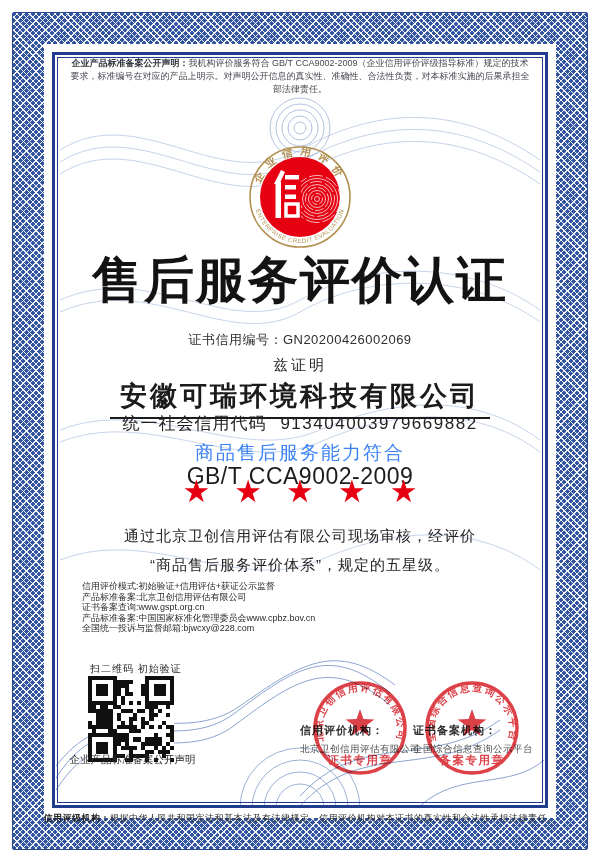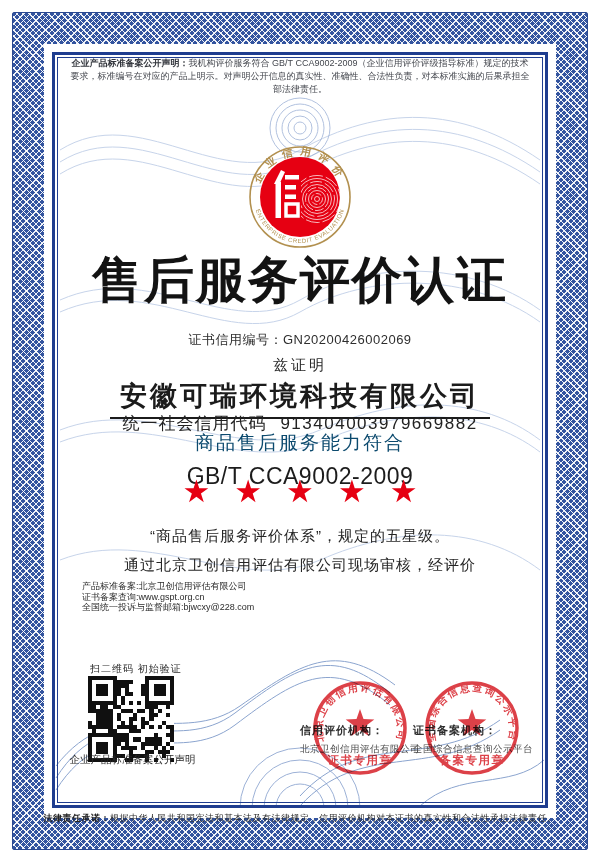--- a/index.html
+++ b/index.html
@@ -28,21 +28,21 @@
   .seal{left:240px;top:137px;}
   .title{top:247px;font-family:"DejaVu Serif","Liberation Serif",serif;font-weight:900;
          font-size:50px;letter-spacing:2px;color:#131313;}
   .certno{top:331px;font-size:13px;color:#2e2e2e;letter-spacing:.5px;}
   .attest{top:356px;font-size:15px;letter-spacing:3px;color:#2a2a2a;}
   .company-wrap{top:378px;}
   .company{display:inline-block;font-size:27px;letter-spacing:3px;font-weight:600;color:#1b1b1b;
            border-bottom:2px solid #1b1b1b;padding:0 10px 3px;}
   .creditcode{top:412px;font-size:17px;color:#222;letter-spacing:1px;}
   .creditcode .code{margin-left:14px;letter-spacing:1.5px;}
-  .capability{top:430px;font-size:19px;letter-spacing:2px;color:#0c4a6e;}
+  .capability{top:440px;font-size:19px;letter-spacing:2px;color:#3b82f6;}
   .standard{top:463px;font-size:23px;letter-spacing:.5px;color:#1c1c1c;}
   .stars{top:476px;display:flex;justify-content:center;gap:24px;font-size:31px;color:#e60012;line-height:1;}
   .paragraph{top:521px;font-size:15px;line-height:29px;letter-spacing:1px;color:#242424;}
   .details{top:581px;left:82px;font-size:9px;line-height:10.6px;color:#2b2b2b;text-align:left;}
   .qr-caption{top:662px;left:90px;font-size:10px;color:#2b2b2b;letter-spacing:1px;}
   .qr{left:88px;top:676px;width:86px;height:86px;display:grid;background:#fff;}
   .qr>div{background:#101010;}
   .qr-caption2{top:753px;left:55px;width:155px;text-align:center;font-size:10.5px;color:#2b2b2b;}
   .org-label{font-size:11px;font-weight:bold;color:#2d2d2d;letter-spacing:1px;}
   .org-name{font-size:9.5px;color:#4a4a4a;letter-spacing:.5px;}
@@ -150,27 +150,29 @@
 
 <div class="abs ctr stars">
     <span>★</span>
     <span>★</span>
     <span>★</span>
     <span>★</span>
     <span>★</span>
   </div>
 
 <div class="abs ctr paragraph">
+  <div>通过北京卫创信用评估有限公司现场审核，经评价</div>
   <div>“商品售后服务评价体系”，规定的五星级。</div>
-  <div>通过北京卫创信用评估有限公司现场审核，经评价</div>
 </div>
 
 <div class="abs details">
+    <div>信用评价模式:初始验证+信用评估+获证公示监督</div>
     <div>产品标准备案:北京卫创信用评估有限公司</div>
     <div>证书备案查询:www.gspt.org.cn</div>
+    <div>产品标准备案:中国国家标准化管理委员会www.cpbz.bov.cn</div>
     <div>全国统一投诉与监督邮箱:bjwcxy@228.com</div>
   </div>
 
 <div class="abs qr-caption">扫二维码 初始验证</div>
 <div class="abs qr" style="grid-template-columns: repeat(21, 1fr); grid-template-rows: repeat(21, 1fr);">
     <div style="grid-area: 1 / 1;"></div>
     <div style="grid-area: 1 / 2;"></div>
     <div style="grid-area: 1 / 3;"></div>
     <div style="grid-area: 1 / 4;"></div>
     <div style="grid-area: 1 / 5;"></div>
@@ -437,13 +439,13 @@
       <path id="stampArcR" d="M 16,68 A 38,38 0 1 1 84,68"></path>
     </defs>
   <circle cx="50" cy="50" r="45" fill="none" stroke="#d8262e" stroke-width="3.5"></circle>
   <text font-size="10" fill="#d8262e" letter-spacing="2" font-weight="bold">
     <textPath href="#stampArcR" startOffset="50%" text-anchor="middle">全国综合信息查询公示平台</textPath>
   </text>
   <polygon fill="#d8262e" points="50,31 53.5,41.1 64.3,41.4 55.7,47.9 58.8,58.1 50,52 41.2,58.1 44.3,47.9 35.7,41.4 46.5,41.1"></polygon>
   <text x="50" y="86" font-size="11.5" fill="#d8262e" text-anchor="middle" letter-spacing="1.5" font-weight="bold">备案专用章</text>
 </svg>
 
-<div class="abs ctr legal"><b>法律责任承诺：</b><span>根据中华人民共和国宪法和基本法及有法律规定，信用评价机构对本证书的真实性和合法性承担法律责任。</span></div>
+<div class="abs ctr legal"><b>信用评级机构：</b><span>根据中华人民共和国宪法和基本法及有法律规定，信用评价机构对本证书的真实性和合法性承担法律责任。</span></div>
 
 </body></html>

